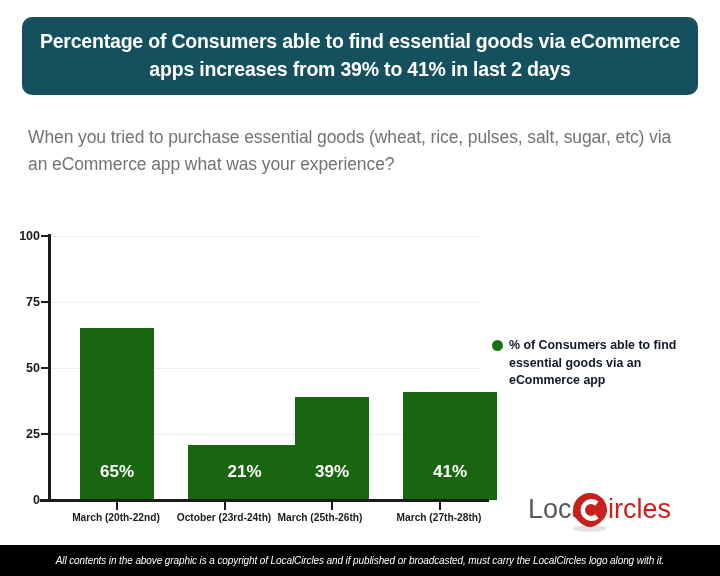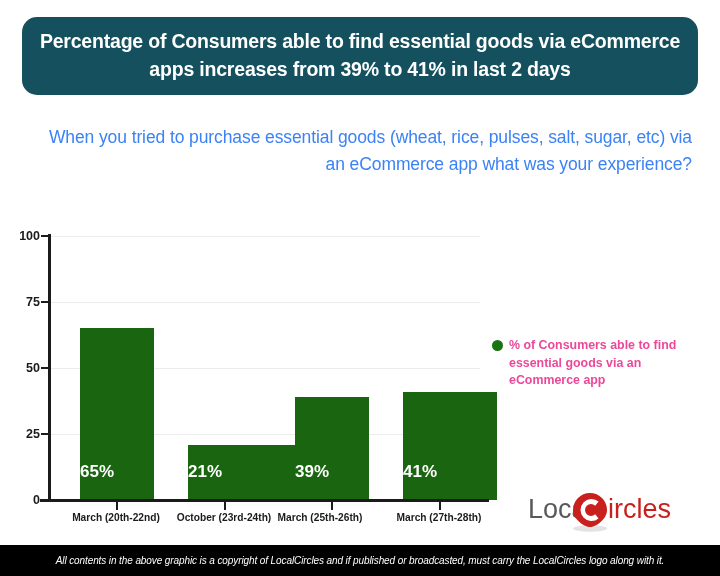--- a/index.html
+++ b/index.html
@@ -17,21 +17,21 @@
   }
 
   
   #title-banner {
     position: absolute;
     left: 22px;
     top: 17px;
     width: 676px;
     height: 78px;
     background: #14505e;
-    border-radius: 15px;
+    border-radius: 10px;
     box-sizing: border-box;
     display: flex;
     align-items: center;
     justify-content: center;
     padding: 0 14px;
   }
   #title-text {
     color: #ffffff;
     font-size: 19.5px;
     font-weight: bold;
@@ -39,23 +39,23 @@
     text-align: center;
     letter-spacing: -0.2px;
   }
 
   
   #question {
     position: absolute;
     left: 28px;
     top: 124px;
     width: 664px;
-    text-align: right;
+    text-align: left;
     font-size: 17.5px;
-    color: #3b82f6;
+    color: #737373;
     line-height: 1.55;
     letter-spacing: -0.1px;
   }
 
   
   #chart-area {
     position: absolute;
     left: 0;
     top: 0;
     width: 720px;
@@ -115,20 +115,21 @@
   }
   .bar {
     position: absolute;
     background: #1a6610;
     bottom: 0;
   }
   .bar-label {
     position: absolute;
     left: 0;
     width: 100%;
+    text-align: center;
     color: #ffffff;
     font-size: 17px;
     font-weight: bold;
     bottom: 18px;
   }
   .x-tick-mark {
     position: absolute;
     top: 501px;
     width: 1.6px;
     height: 9px;
@@ -159,21 +160,21 @@
     height: 11px;
     border-radius: 50%;
     background: #17740f;
     flex: 0 0 auto;
     margin-top: 3px;
     margin-right: 6px;
   }
   #legend-label {
     font-size: 12.4px;
     font-weight: bold;
-    color: #ec4899;
+    color: #0f172a;
     line-height: 1.42;
   }
 
   
   #logo {
     position: absolute;
     left: 528px;
     top: 490px;
     width: 176px;
     height: 42px;

